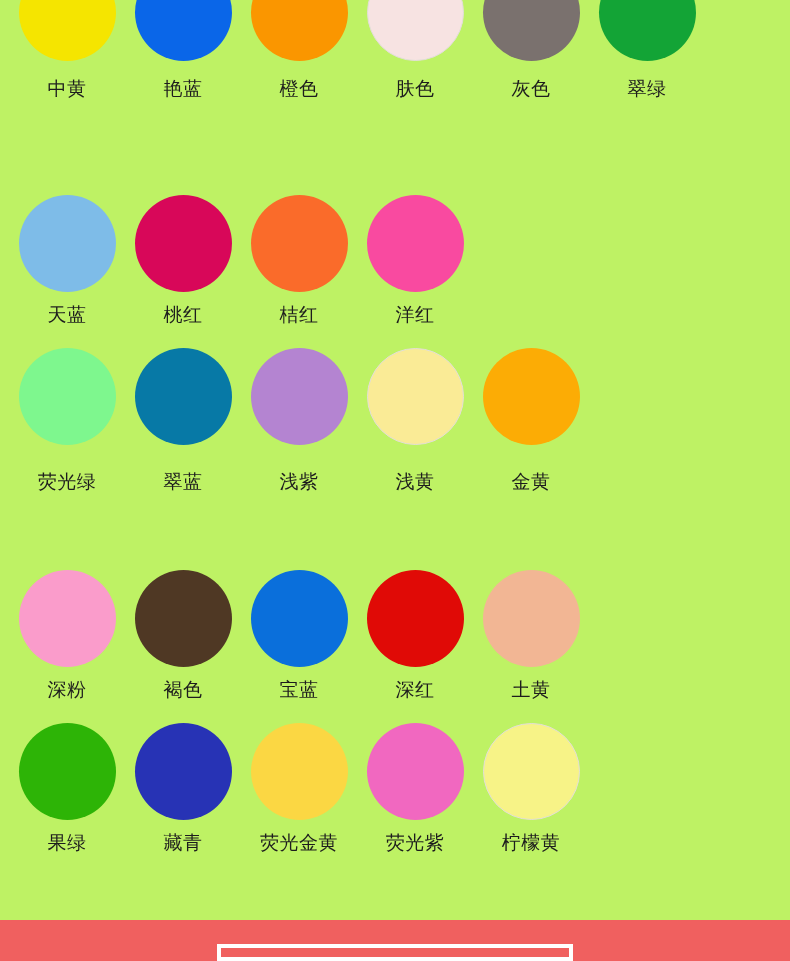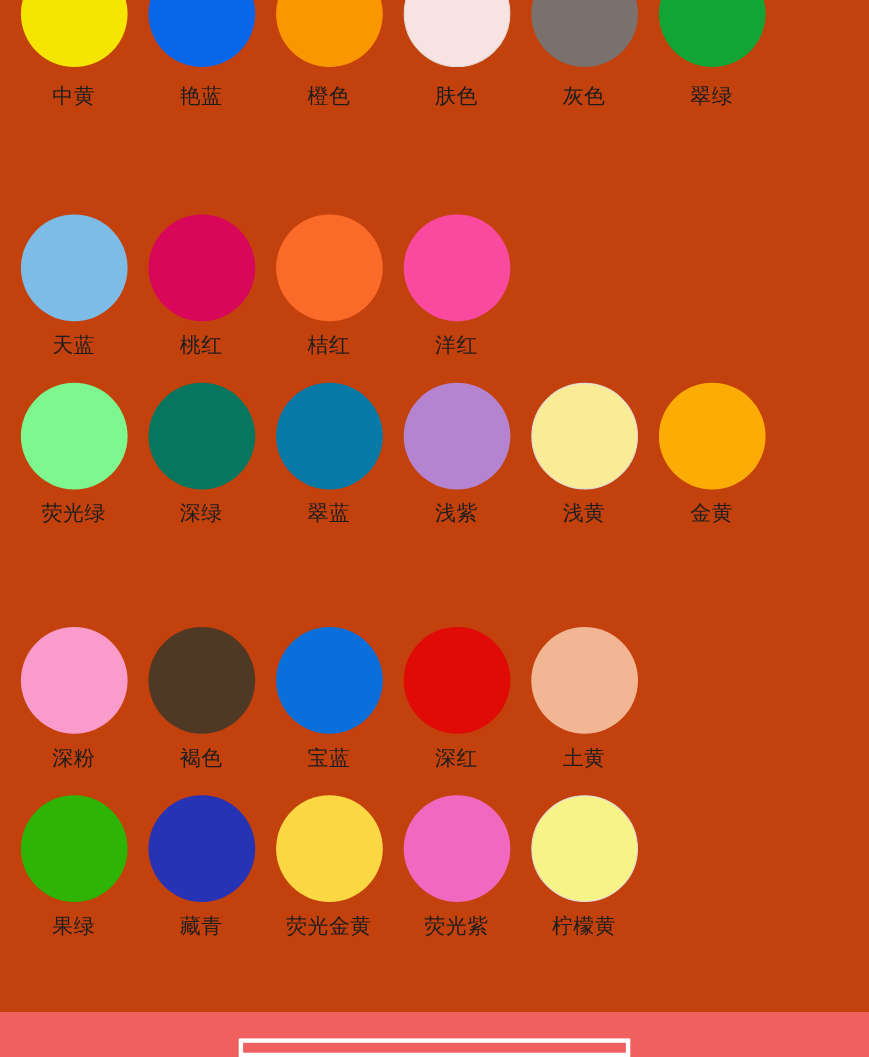--- a/index.html
+++ b/index.html
@@ -4,21 +4,21 @@
 <title>色卡</title>
 <style>
   html,body{margin:0;padding:0;}
   body{
     width:790px;height:961px;
     background:#ffffff;
     font-family:"Liberation Sans","DejaVu Sans",sans-serif;
     overflow:hidden;
     position:relative;
   }
-  .sheet{position:relative;width:790px;height:961px;background:#c2410c;}
+  .sheet{position:relative;width:790px;height:961px;background:#bef264;}
 
   .swatch-grid{position:absolute;left:0;top:0;width:790px;}
 
   .swatch-row{
     display:flex;
     justify-content:flex-start;
     padding-left:9px;
     box-sizing:border-box;
   }
 
@@ -45,21 +45,21 @@
     white-space:nowrap;
     font-family:"DejaVu Sans","Liberation Sans",sans-serif;
   }
 
   
   #row-0{position:absolute;top:-36px;}
   #row-0 .swatch-label{margin-top:18px;}
   #row-1{position:absolute;top:195px;align-items:center;}
   #row-1 .swatch-label{margin-top:13px;}
   #row-2{position:absolute;top:348px;}
-  #row-2 .swatch-label{margin-top:13px;}
+  #row-2 .swatch-label{margin-top:27px;}
   #row-3{position:absolute;top:570px;}
   #row-3 .swatch-label{margin-top:13px;}
   #row-4{position:absolute;top:723px;}
   #row-4 .swatch-label{margin-top:13px;}
 
   .banner{
     position:absolute;
     left:0;
     width:790px;
     box-sizing:border-box;
@@ -120,24 +120,20 @@
           <div class="swatch-dot" style="background: rgb(249, 74, 160);"></div>
           <div class="swatch-label">洋红</div>
         </div>
       </div>
     <div class="swatch-row" id="row-2">
         <div class="swatch-cell">
           <div class="swatch-dot" style="background: rgb(126, 247, 142);"></div>
           <div class="swatch-label">荧光绿</div>
         </div>
         <div class="swatch-cell">
-          <div class="swatch-dot" style="background: rgb(6, 119, 94);"></div>
-          <div class="swatch-label">深绿</div>
-        </div>
-        <div class="swatch-cell">
           <div class="swatch-dot" style="background: rgb(7, 121, 166);"></div>
           <div class="swatch-label">翠蓝</div>
         </div>
         <div class="swatch-cell">
           <div class="swatch-dot" style="background: rgb(180, 132, 209);"></div>
           <div class="swatch-label">浅紫</div>
         </div>
         <div class="swatch-cell">
           <div class="swatch-dot pale" style="background: rgb(250, 235, 150);"></div>
           <div class="swatch-label">浅黄</div>

